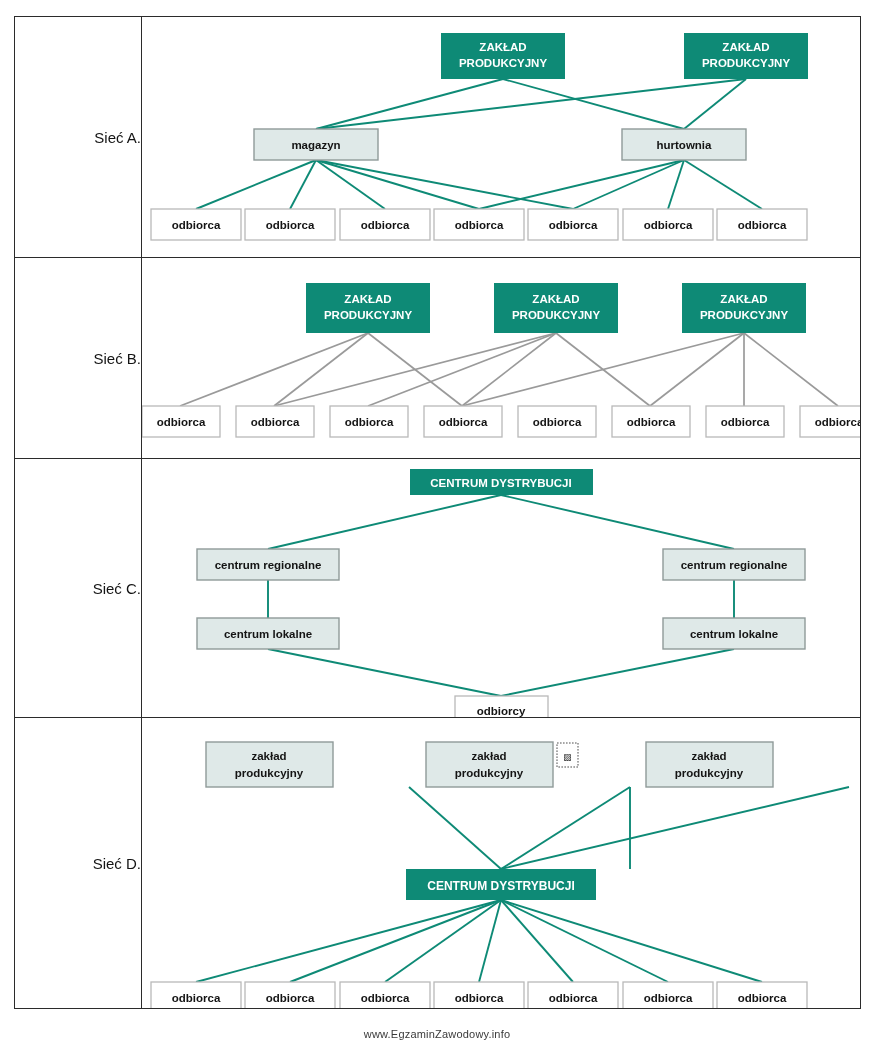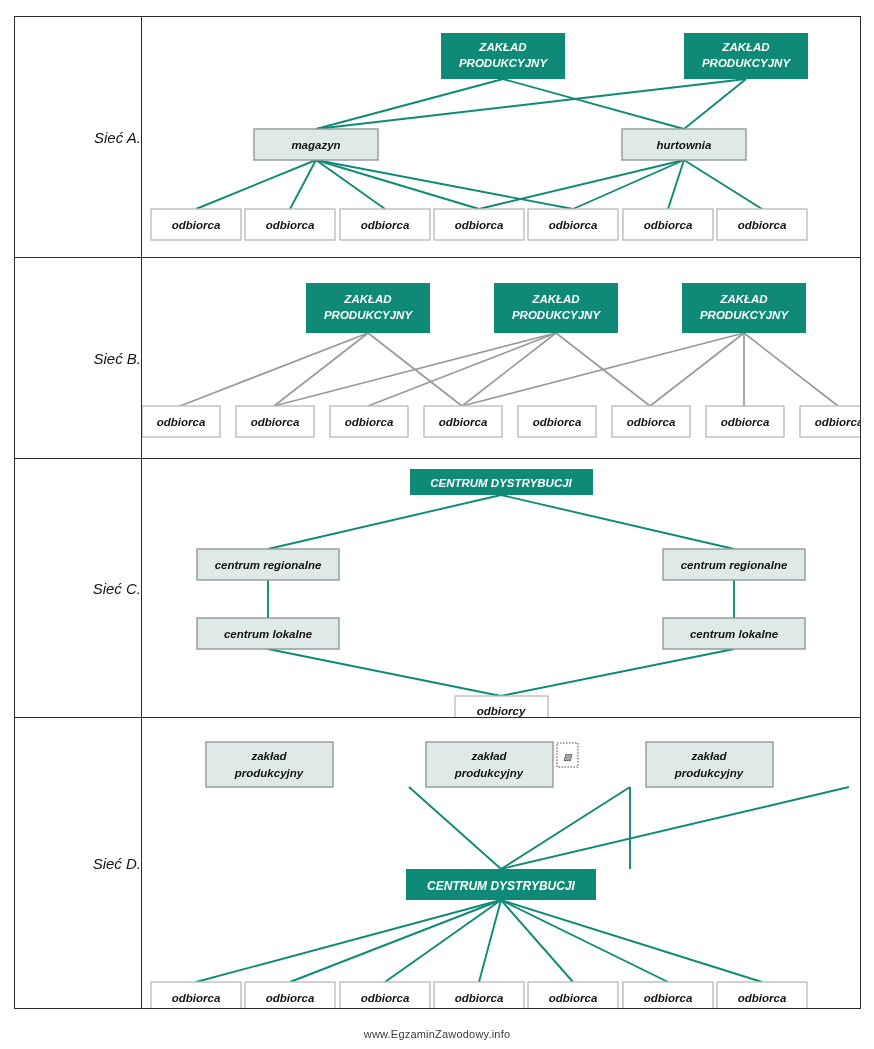--- a/index.html
+++ b/index.html
@@ -1,21 +1,21 @@
 <!DOCTYPE html>
 <html><head>
 <meta charset="utf-8">
 <style>
   html,body{margin:0;padding:0;background:#ffffff;}
   body{width:874px;height:1049px;font-family:"Liberation Sans",sans-serif;position:relative;overflow:hidden;}
 
   .sheet{position:absolute;left:0;top:0;width:874px;height:1049px;}
 
   table.grid{border-collapse:collapse;table-layout:fixed;position:absolute;left:14px;top:16px;width:846px;}
-  table.grid td{border:1.6px solid #2b2b2b;padding:0;vertical-align:middle;font-style:italic;}
+  table.grid td{border:1.6px solid #2b2b2b;padding:0;vertical-align:middle;}
   td.label-cell{width:126px;text-align:right;font-size:15px;color:#141414;font-family:"Liberation Sans",sans-serif;}
   td.diag-cell{width:718px;padding:0;}
   .canvas-wrap{position:relative;width:100%;}
   svg.diagram{display:block;width:100%;}
 
   .wm{position:absolute;left:0;top:1028px;width:874px;text-align:center;
       font-family:"Liberation Sans",sans-serif;font-size:11px;color:#3a3a3a;letter-spacing:.2px;}
 
   .nd-text{font-family:"Liberation Sans",sans-serif;font-weight:bold;}
 </style>

